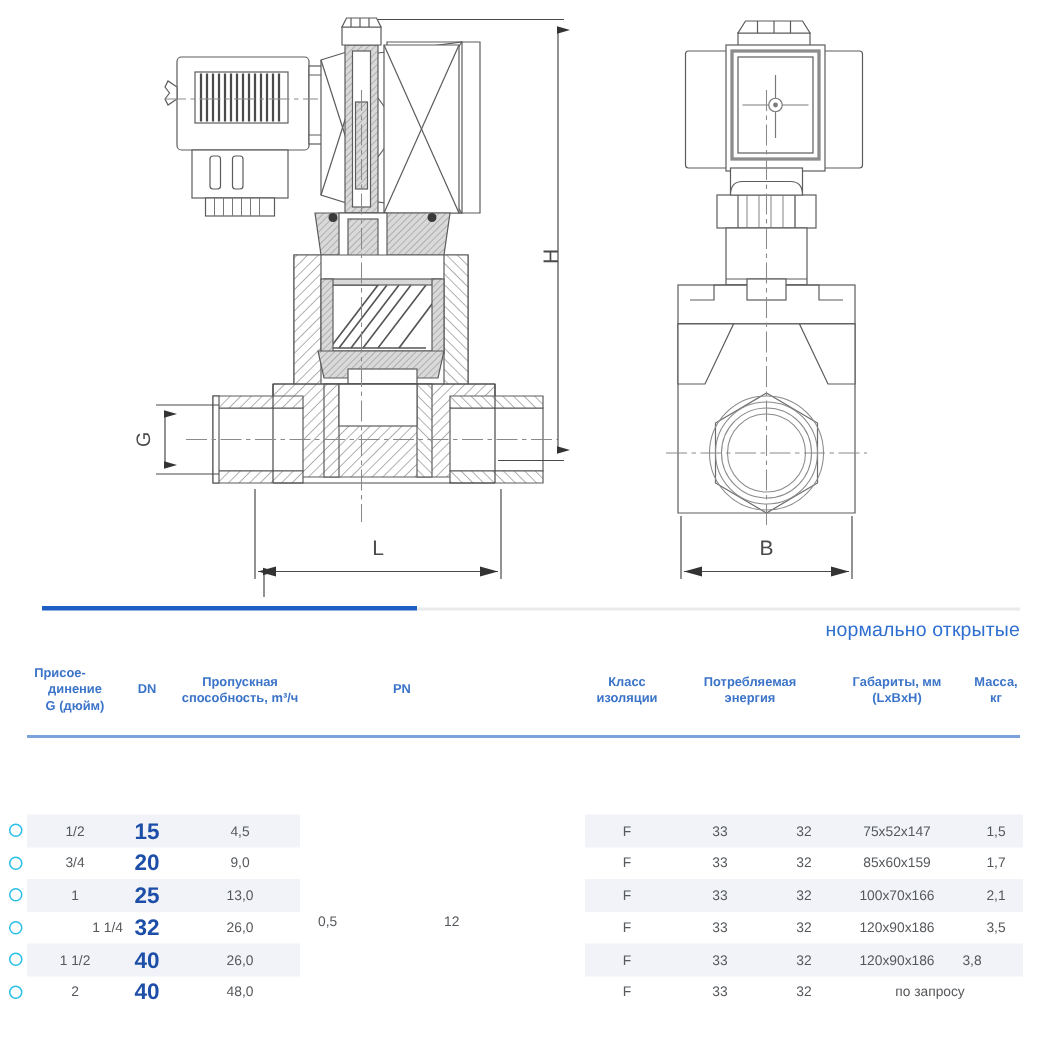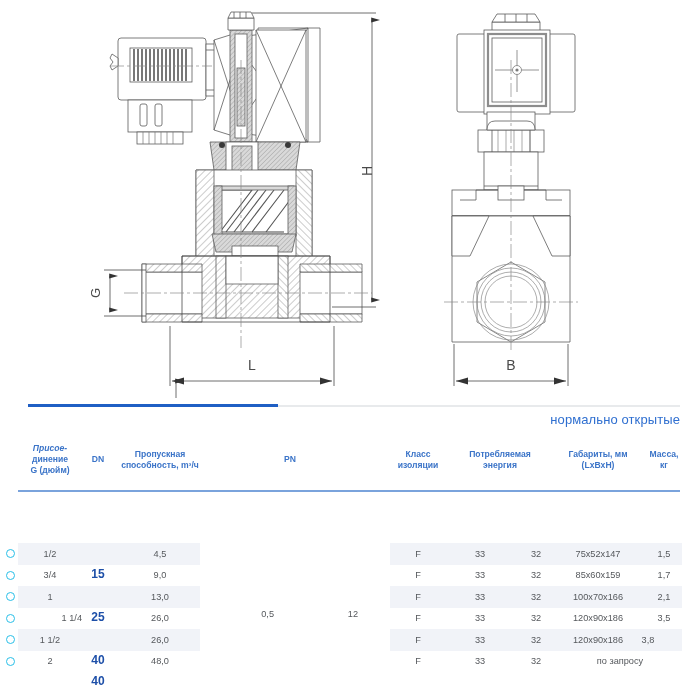--- a/index.html
+++ b/index.html
@@ -47,25 +47,25 @@
   .band-a{position:absolute;left:18px;top:0;width:182px;height:21.5px;background:#f1f3f8;}
   .band-b{position:absolute;left:390px;top:0;width:292px;height:21.5px;background:#f1f3f8;}
   .marker{
     position:absolute;left:6px;top:6.2px;width:9px;height:9px;border-radius:50%;
     border:1.8px solid #29bfe8;box-sizing:border-box;background:#ffffff;
   }
   .row .c{
     position:absolute;top:5.5px;font-size:9.2px;color:#55585c;
     text-align:center;line-height:11px;white-space:nowrap;
   }
-  .row .c.dn{color:#1d4fa8;font-weight:bold;font-size:12px;margin-top:20px;}
+  .row .c.dn{color:#1d4fa8;font-weight:bold;font-size:15px;}
 
   .pnmerge{position:absolute;left:0;top:106px;width:700px;height:157px;pointer-events:none;}
   .pnmerge .v{
-    position:absolute;font-size:9.2px;color:#55585c;text-align:right;line-height:11px;
+    position:absolute;font-size:9.2px;color:#55585c;text-align:left;line-height:11px;
   }
 </style>
 </head>
 <body>
 
 <div class="page">
 
   <div class="drawing">
   <svg width="700" height="398" viewBox="0 0 700 398" xmlns="http://www.w3.org/2000/svg">
     <defs>
@@ -336,30 +336,30 @@
   <div class="bar-wrap">
     <div class="bar-blue"></div>
     <div class="bar-grey"></div>
   </div>
 
   <div class="caption">нормально открытые</div>
 
   <div class="tbl">
 
     <div class="hdr">
-      <div class="cell" style="left:18px;top:6px;width:64px;font-style:italic;">Присое-</div>
+      <div class="cell" style="left:8px;top:6px;width:64px;">Присое-</div>
       <div class="cell" style="left:18px;top:17px;width:64px;">динение</div>
       <div class="cell" style="left:18px;top:28px;width:64px;">G (дюйм)</div>
 
       <div class="cell" style="left:82px;top:17px;width:32px;">DN</div>
 
       <div class="cell" style="left:112px;top:12px;width:96px;">Пропускная</div>
       <div class="cell" style="left:108px;top:23px;width:104px;">способность, m³/ч</div>
 
-      <div class="cell" style="left:268px;top:17px;width:44px;">PN</div>
+      <div class="cell" style="left:246px;top:17px;width:44px;">PN</div>
 
       <div class="cell" style="left:390px;top:12px;width:56px;">Класс</div>
       <div class="cell" style="left:390px;top:23px;width:56px;">изоляции</div>
 
       <div class="cell" style="left:452px;top:12px;width:96px;">Потребляемая</div>
       <div class="cell" style="left:452px;top:23px;width:96px;">энергия</div>
 
       <div class="cell" style="left:554px;top:12px;width:88px;">Габариты, мм</div>
       <div class="cell" style="left:554px;top:23px;width:88px;">(LxBxH)</div>
 
@@ -380,21 +380,21 @@
           <div class="c " style="left: 112px; width: 96px;">4,5</div>
           <div class="c " style="left: 390px; width: 56px;">F</div>
           <div class="c " style="left: 452px; width: 56px;">33</div>
           <div class="c " style="left: 508px; width: 56px;">32</div>
           <div class="c " style="left: 554px; width: 88px;">75x52x147</div>
           <div class="c " style="left: 642px; width: 44px;">1,5</div>
         </div>
         <div class="row" style="top: 21.5px; padding-left: 44px;">
           <div class="marker"></div>
           <div class="c " style="left: 18px; width: 64px;">3/4</div>
-          <div class="c dn" style="left: 82px; width: 32px; font-style: italic;">20</div>
+          <div class="c dn" style="left: 82px; width: 32px;">20</div>
           <div class="c " style="left: 112px; width: 96px;">9,0</div>
           <div class="c " style="left: 390px; width: 56px;">F</div>
           <div class="c " style="left: 452px; width: 56px;">33</div>
           <div class="c " style="left: 508px; width: 56px;">32</div>
           <div class="c " style="left: 554px; width: 88px;">85x60x159</div>
           <div class="c " style="left: 642px; width: 44px;">1,7</div>
         </div>
         <div class="row" style="top: 43px;">
           <div class="band-a"></div>
           <div class="band-b"></div>

